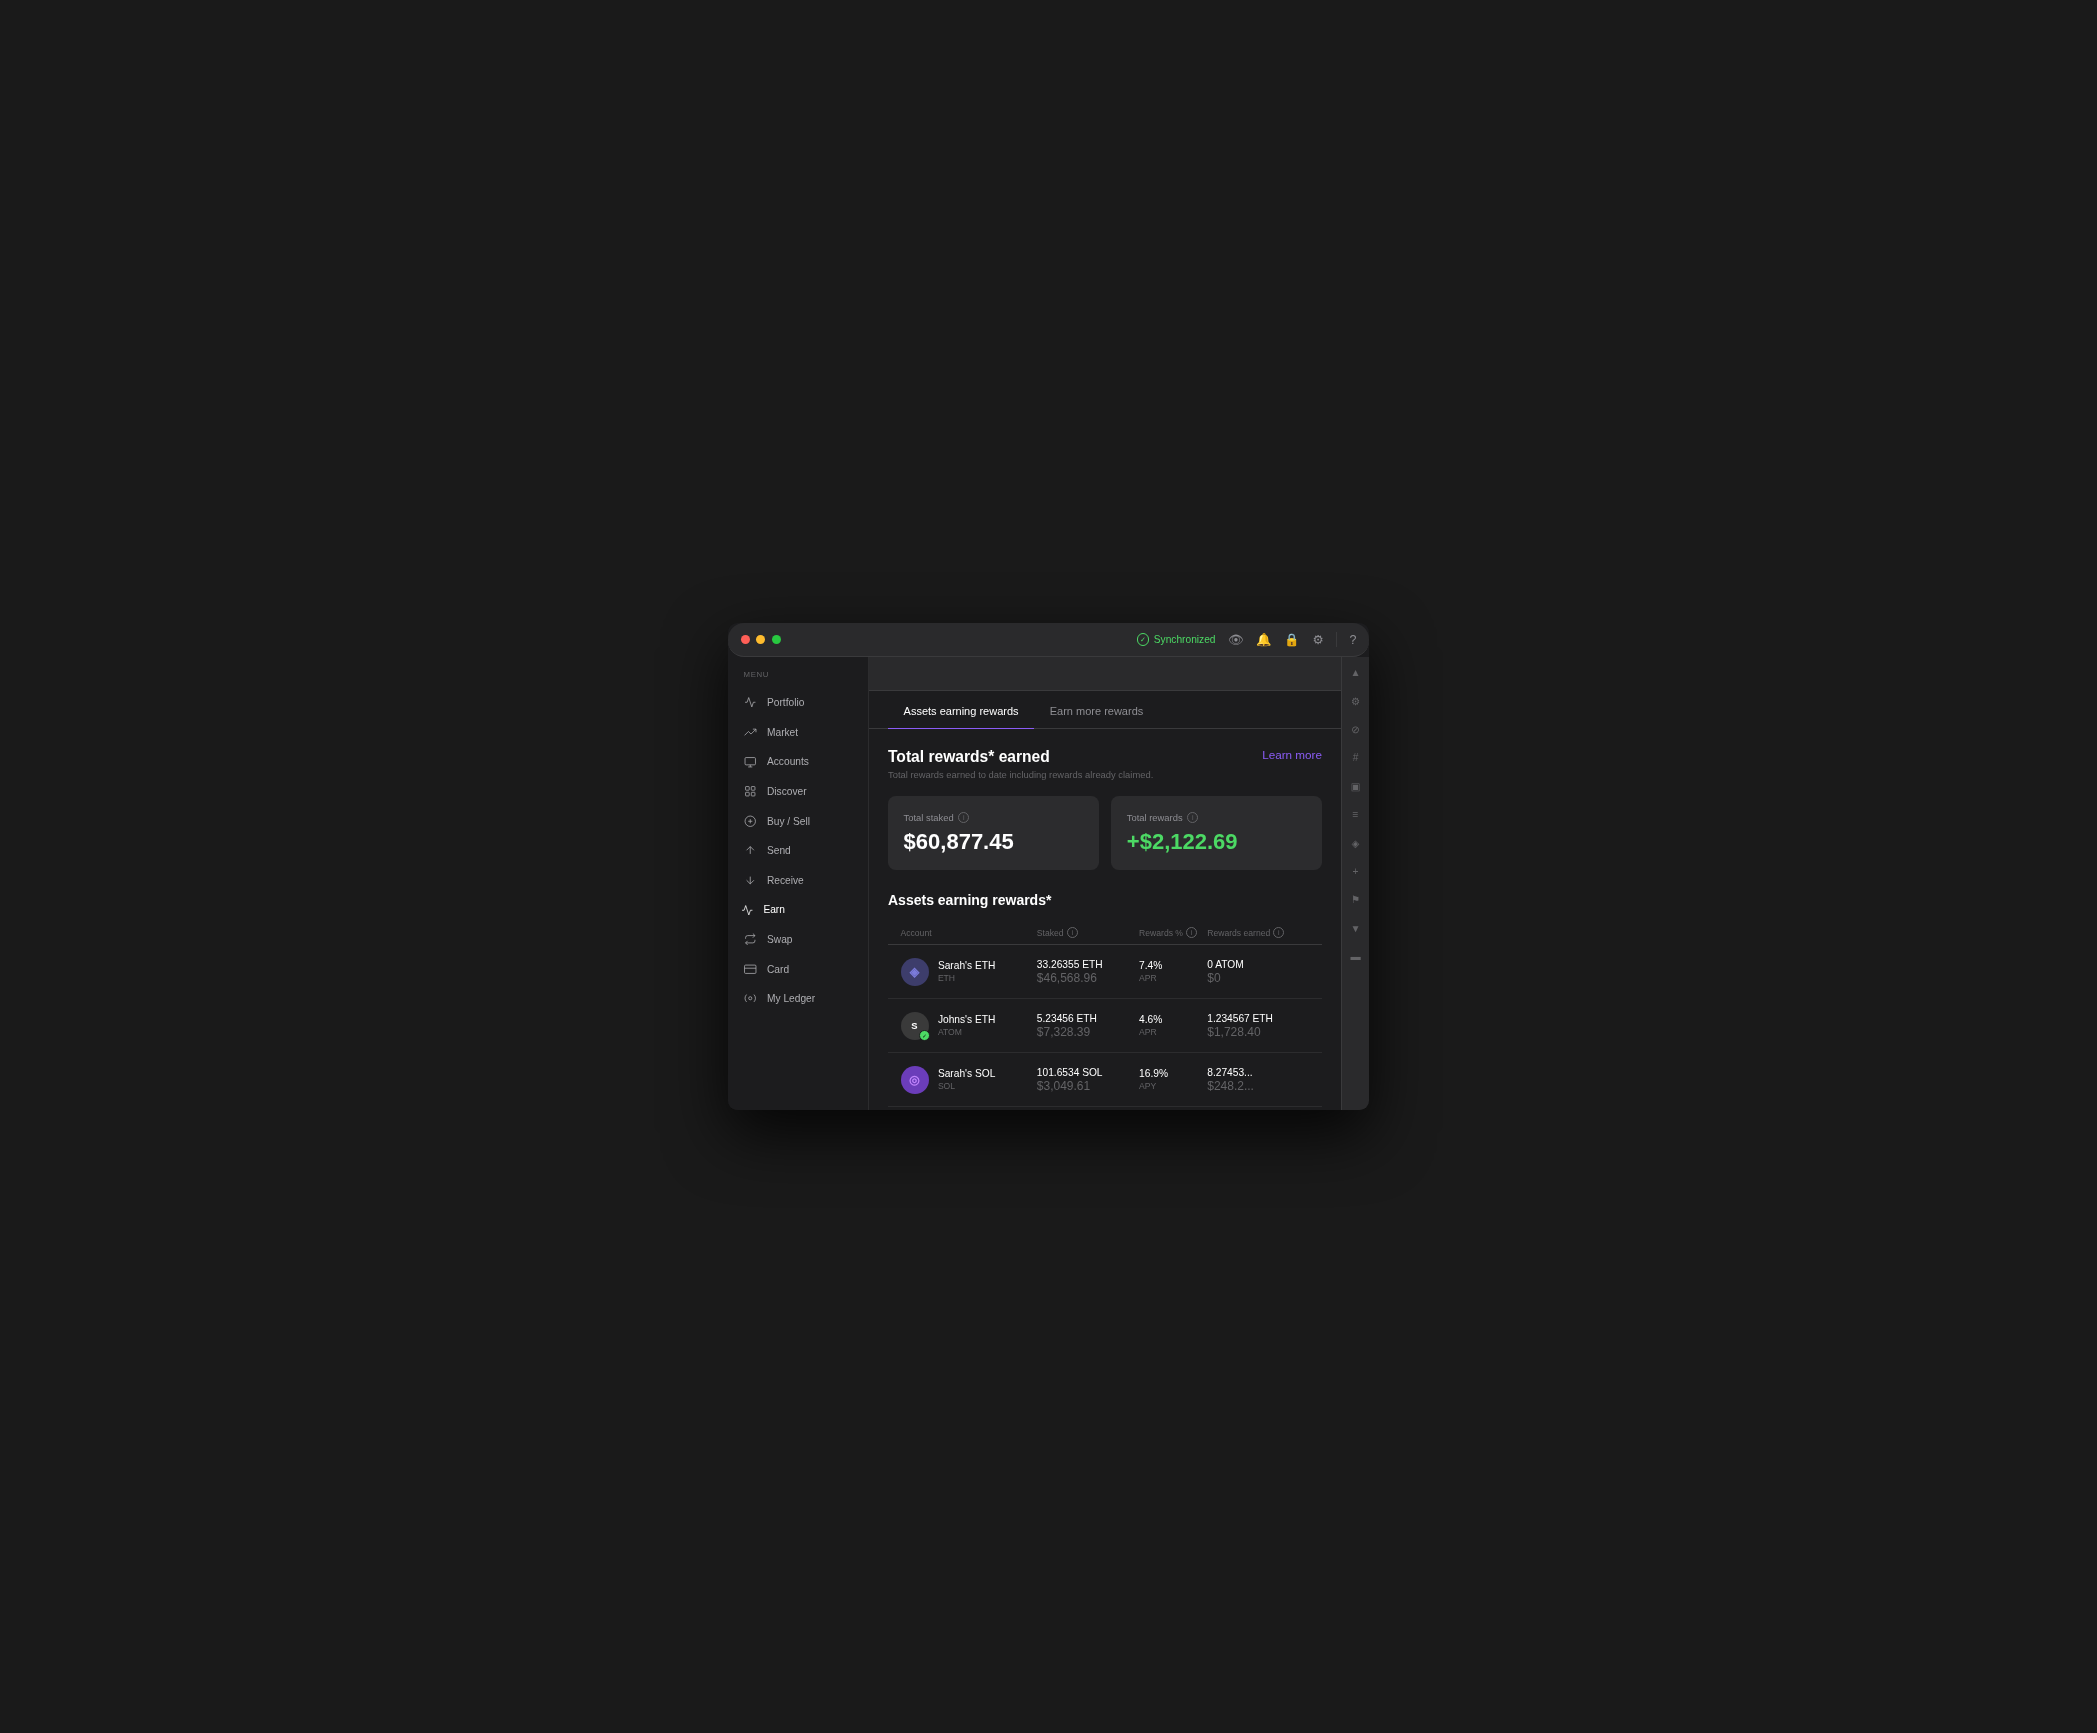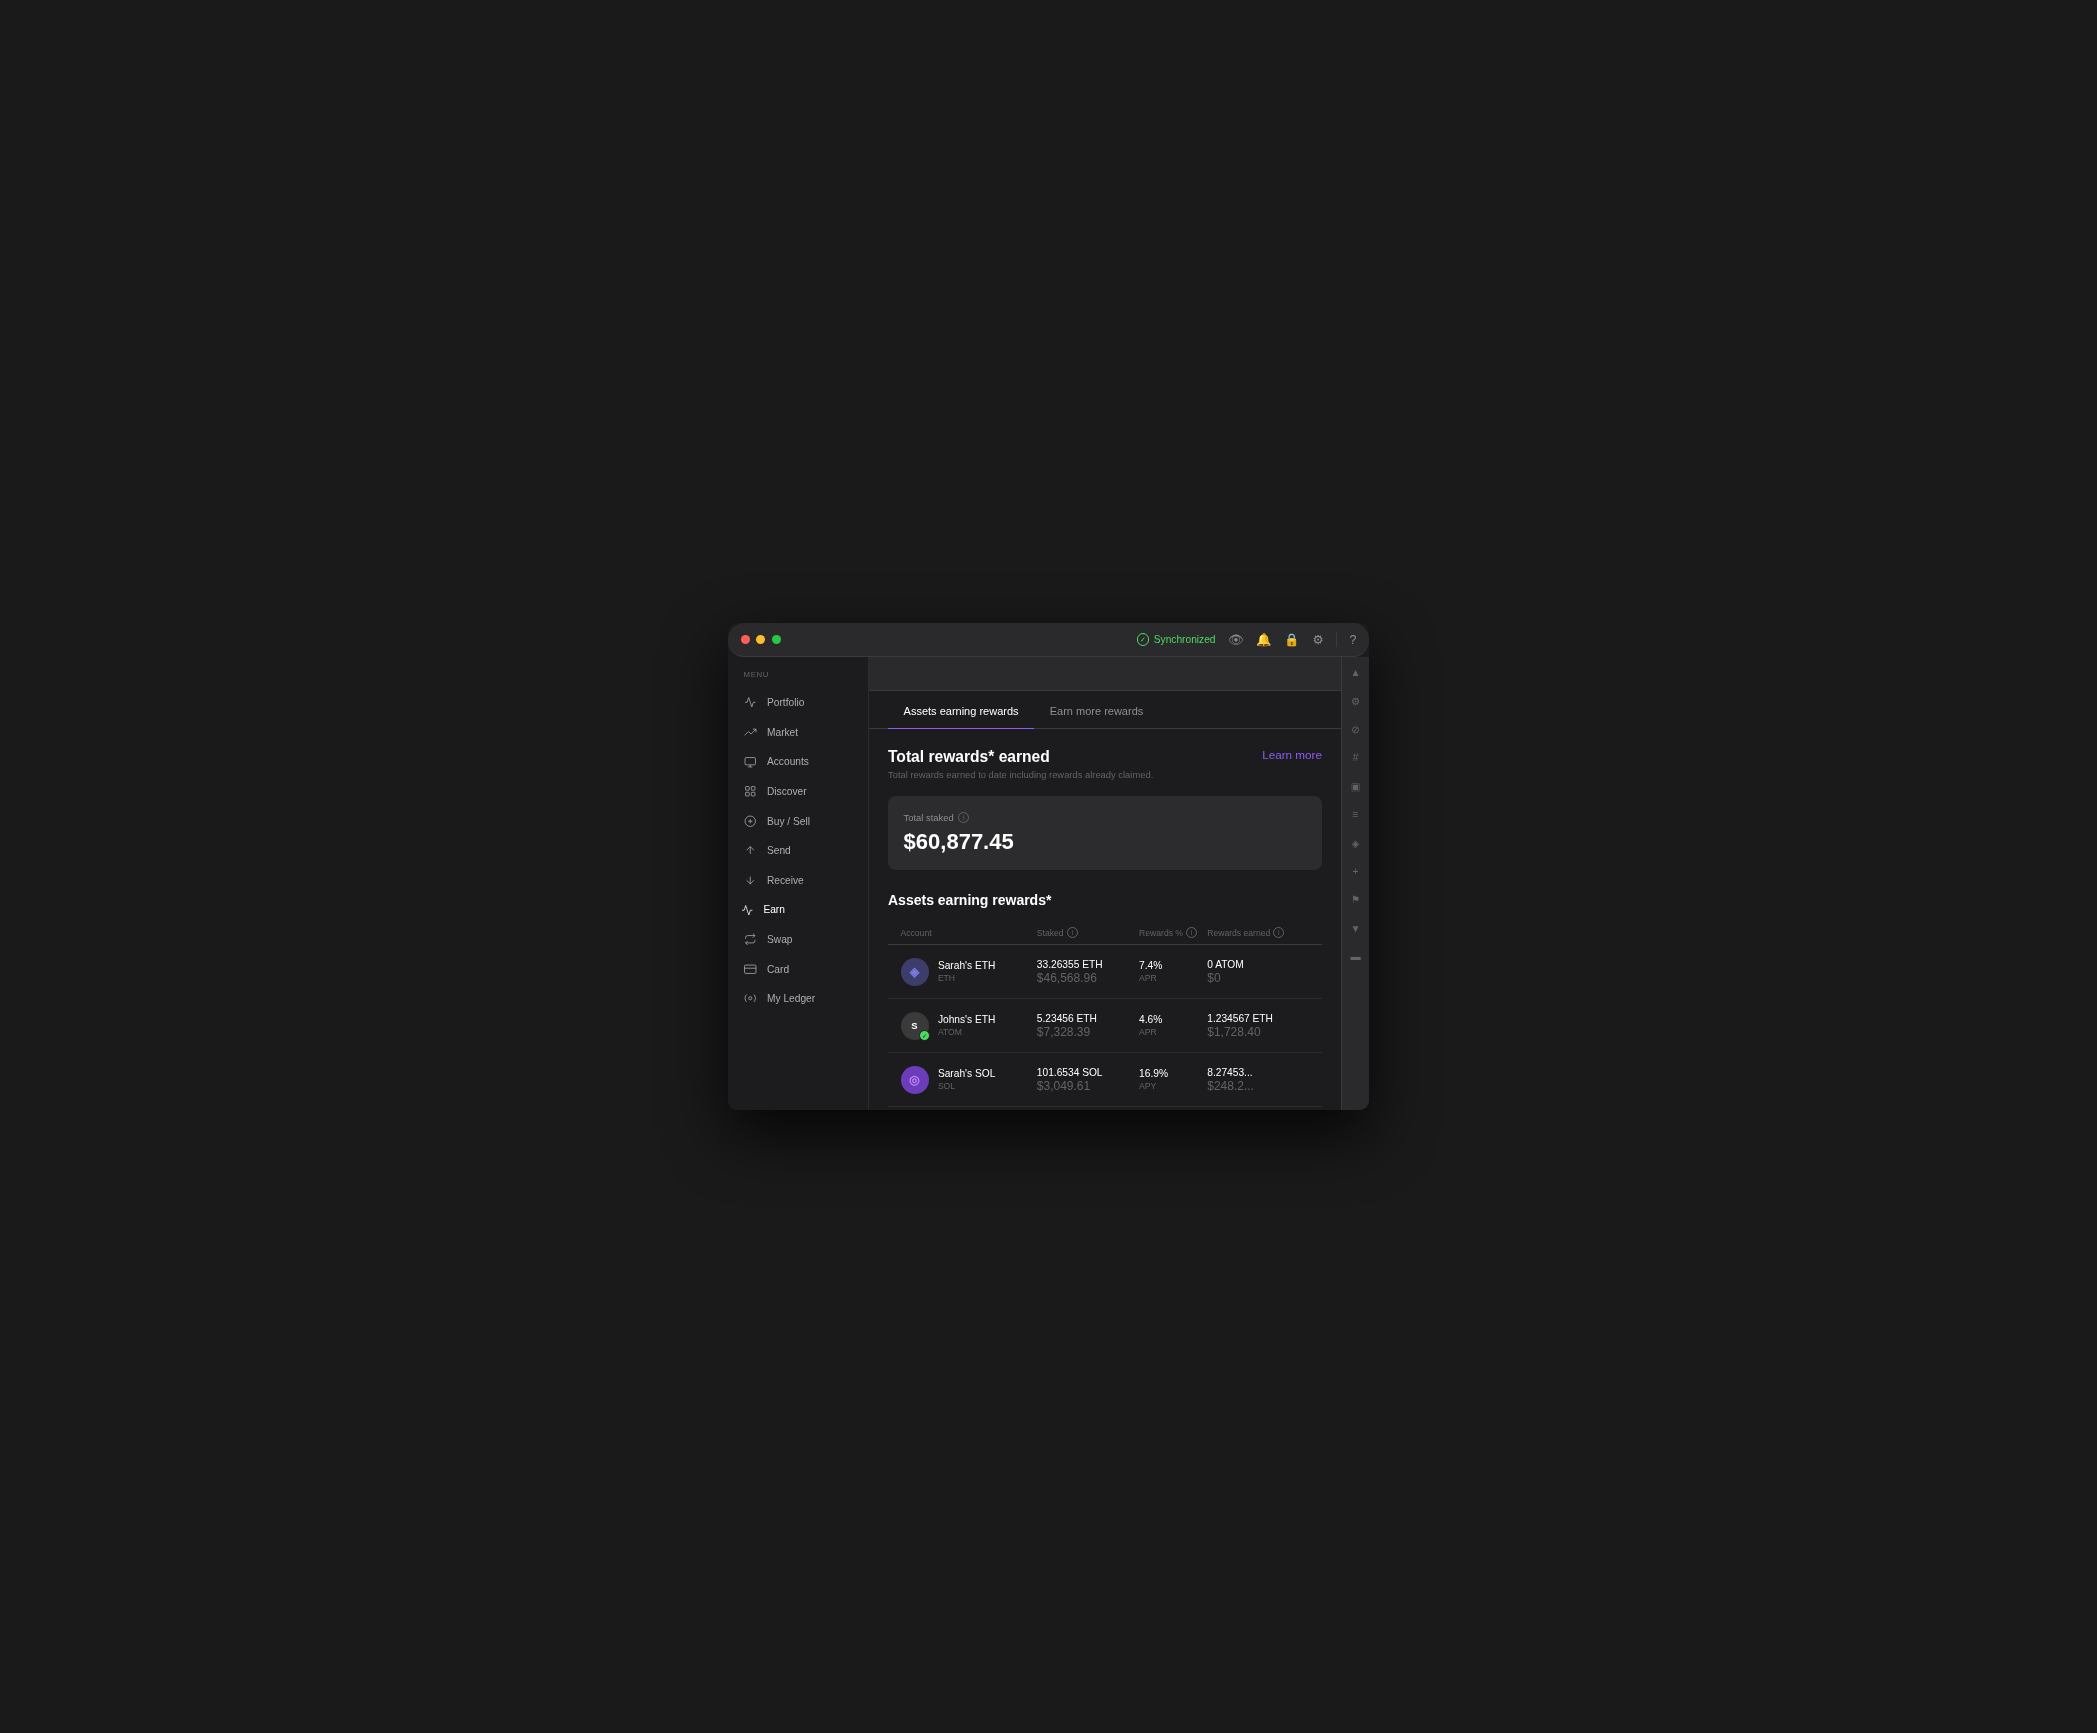--- a/index.html
+++ b/index.html
@@ -572,20 +572,27 @@
           <div class="learn-more">Learn more</div>
         </div>
 
         <div class="stats-row">
           <div class="stat-card">
             <div class="stat-label">
               <span>Total staked</span>
               <span class="info-icon">i</span>
             </div>
             <div class="stat-value">$60,877.45</div>
+          </div>
+          <div class="stat-card">
+            <div class="stat-label">
+              <span>Total rewards</span>
+              <span class="info-icon">i</span>
+            </div>
+            <div class="stat-value positive">+$2,122.69</div>
           </div>
         </div>
 
         <div class="section-title">Assets earning rewards*</div>
 
         <div class="table-header">
           <div class="table-header-cell">
             <span>Account</span>
           </div>
           <div class="table-header-cell">

